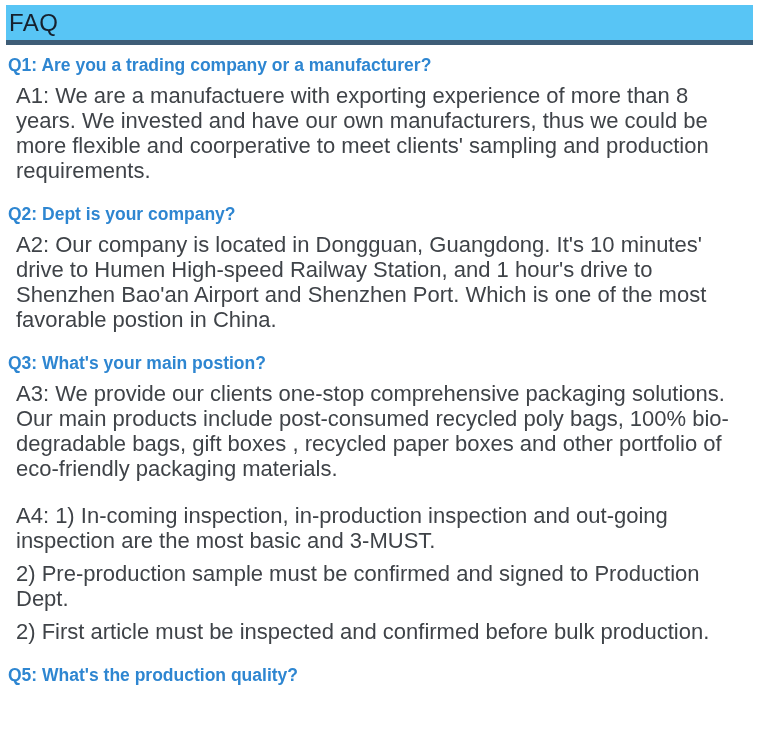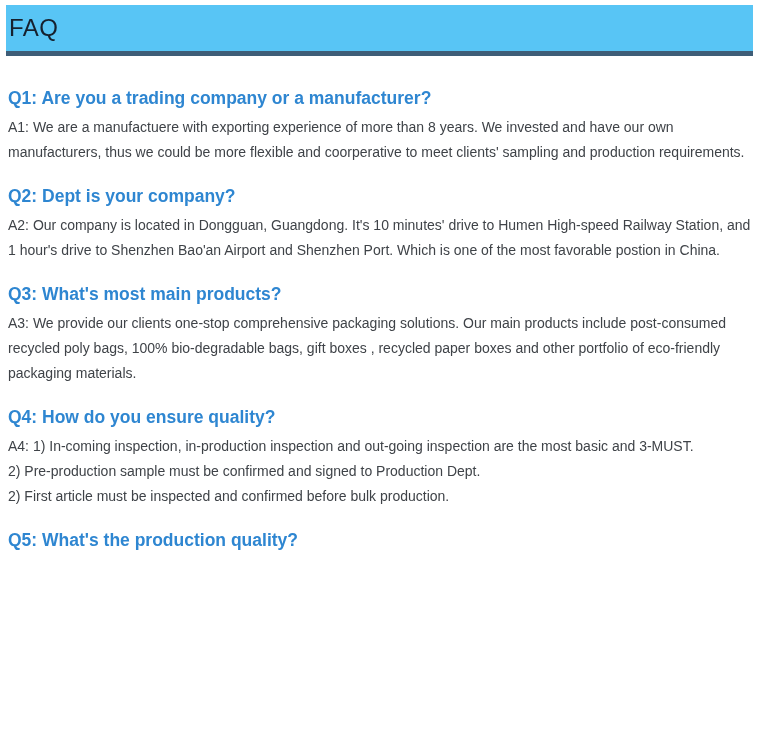--- a/index.html
+++ b/index.html
@@ -11,48 +11,48 @@
   body {
     width: 765px;
     height: 748px;
     overflow: hidden;
     color: var(--answer_text, #3f4348);
   }
   .faq-header {
     margin: 5px 12px 0 6px;
     background: var(--header_bg, #58c5f5);
     border-bottom: 5px solid var(--header_border, #3e5d77);
-    height: 51px;
+    height: 40px;
     box-sizing: border-box;
     display: flex;
     align-items: center;
   }
   .faq-header .page-title {
     font-size: 24px;
     font-weight: 400;
     color: var(--title_text, #16212e);
     padding-left: 3px;
     letter-spacing: 0.5px;
   }
   .content {
-    padding: 33px 14px 0 8px;
+    padding: 11px 14px 0 8px;
   }
   .faq-section {
     margin-bottom: 22px;
   }
   .question {
     color: var(--question, #2e86d1);
     font-weight: 700;
     font-size: 17.5px;
     line-height: 19px;
     margin: 0 0 7px 0;
   }
   .answer p {
-    margin: 0;
-    font-size: 14px;
+    margin: 8px;
+    font-size: 22px;
     line-height: 25px;
     color: var(--answer_text, #3f4348);
   }
 </style>
 </head>
 <body>
 
 <div class="faq-header">
   <div class="page-title">FAQ</div>
 </div>
@@ -67,28 +67,27 @@
   </div>
 
   <div class="faq-section">
     <h3 class="question">Q2: Dept is your company?</h3>
     <div class="answer">
       <p>A2: Our company is located in Dongguan, Guangdong. It's 10 minutes' drive to Humen High-speed Railway Station, and 1 hour's drive to Shenzhen Bao'an Airport and Shenzhen Port. Which is one of the most favorable postion in China.</p>
     </div>
   </div>
 
   <div class="faq-section">
-    <h3 class="question">Q3: What's most main products?</h3>
+    <h3 class="question">Q3: What's your main postion?</h3>
     <div class="answer">
       <p>A3: We provide our clients one-stop comprehensive packaging solutions. Our main products include post-consumed recycled poly bags, 100% bio-degradable bags, gift boxes , recycled paper boxes and other portfolio of eco-friendly packaging materials.</p>
     </div>
   </div>
 
   <div class="faq-section">
-    <h3 class="question">Q4: How do you ensure quality?</h3>
     <div class="answer">
       <p>A4: 1) In-coming inspection, in-production inspection and out-going inspection are the most basic and 3-MUST.</p>
       <p>2) Pre-production sample must be confirmed and signed to Production Dept.</p>
       <p>2) First article must be inspected and confirmed before bulk production.</p>
     </div>
   </div>
 
   <div class="faq-section">
     <h3 class="question">Q5: What's the production quality?</h3>
   </div>

